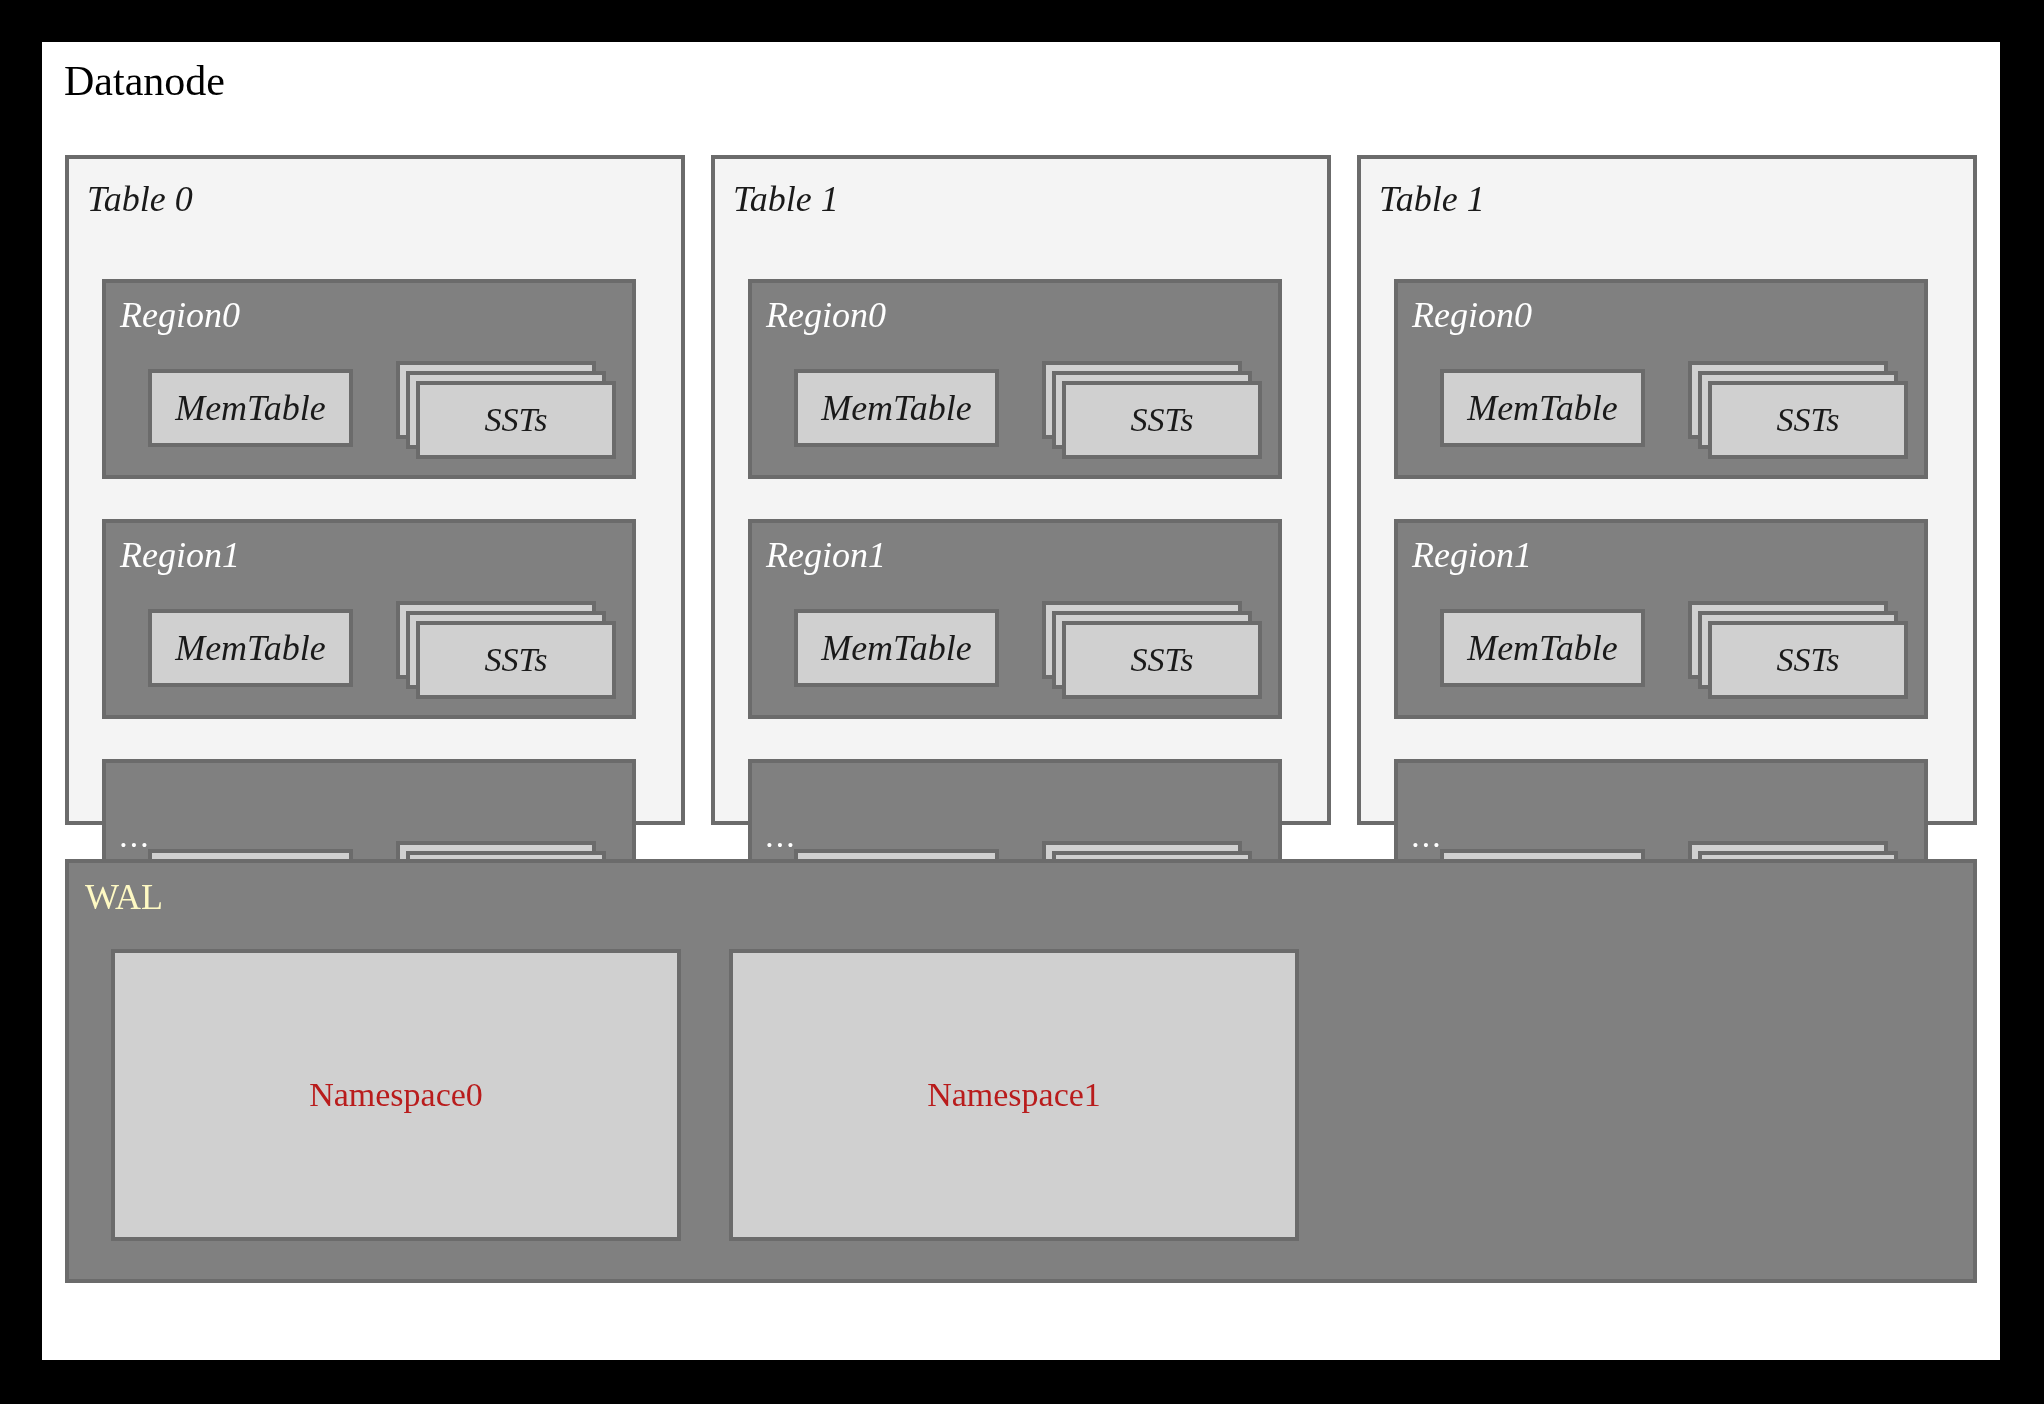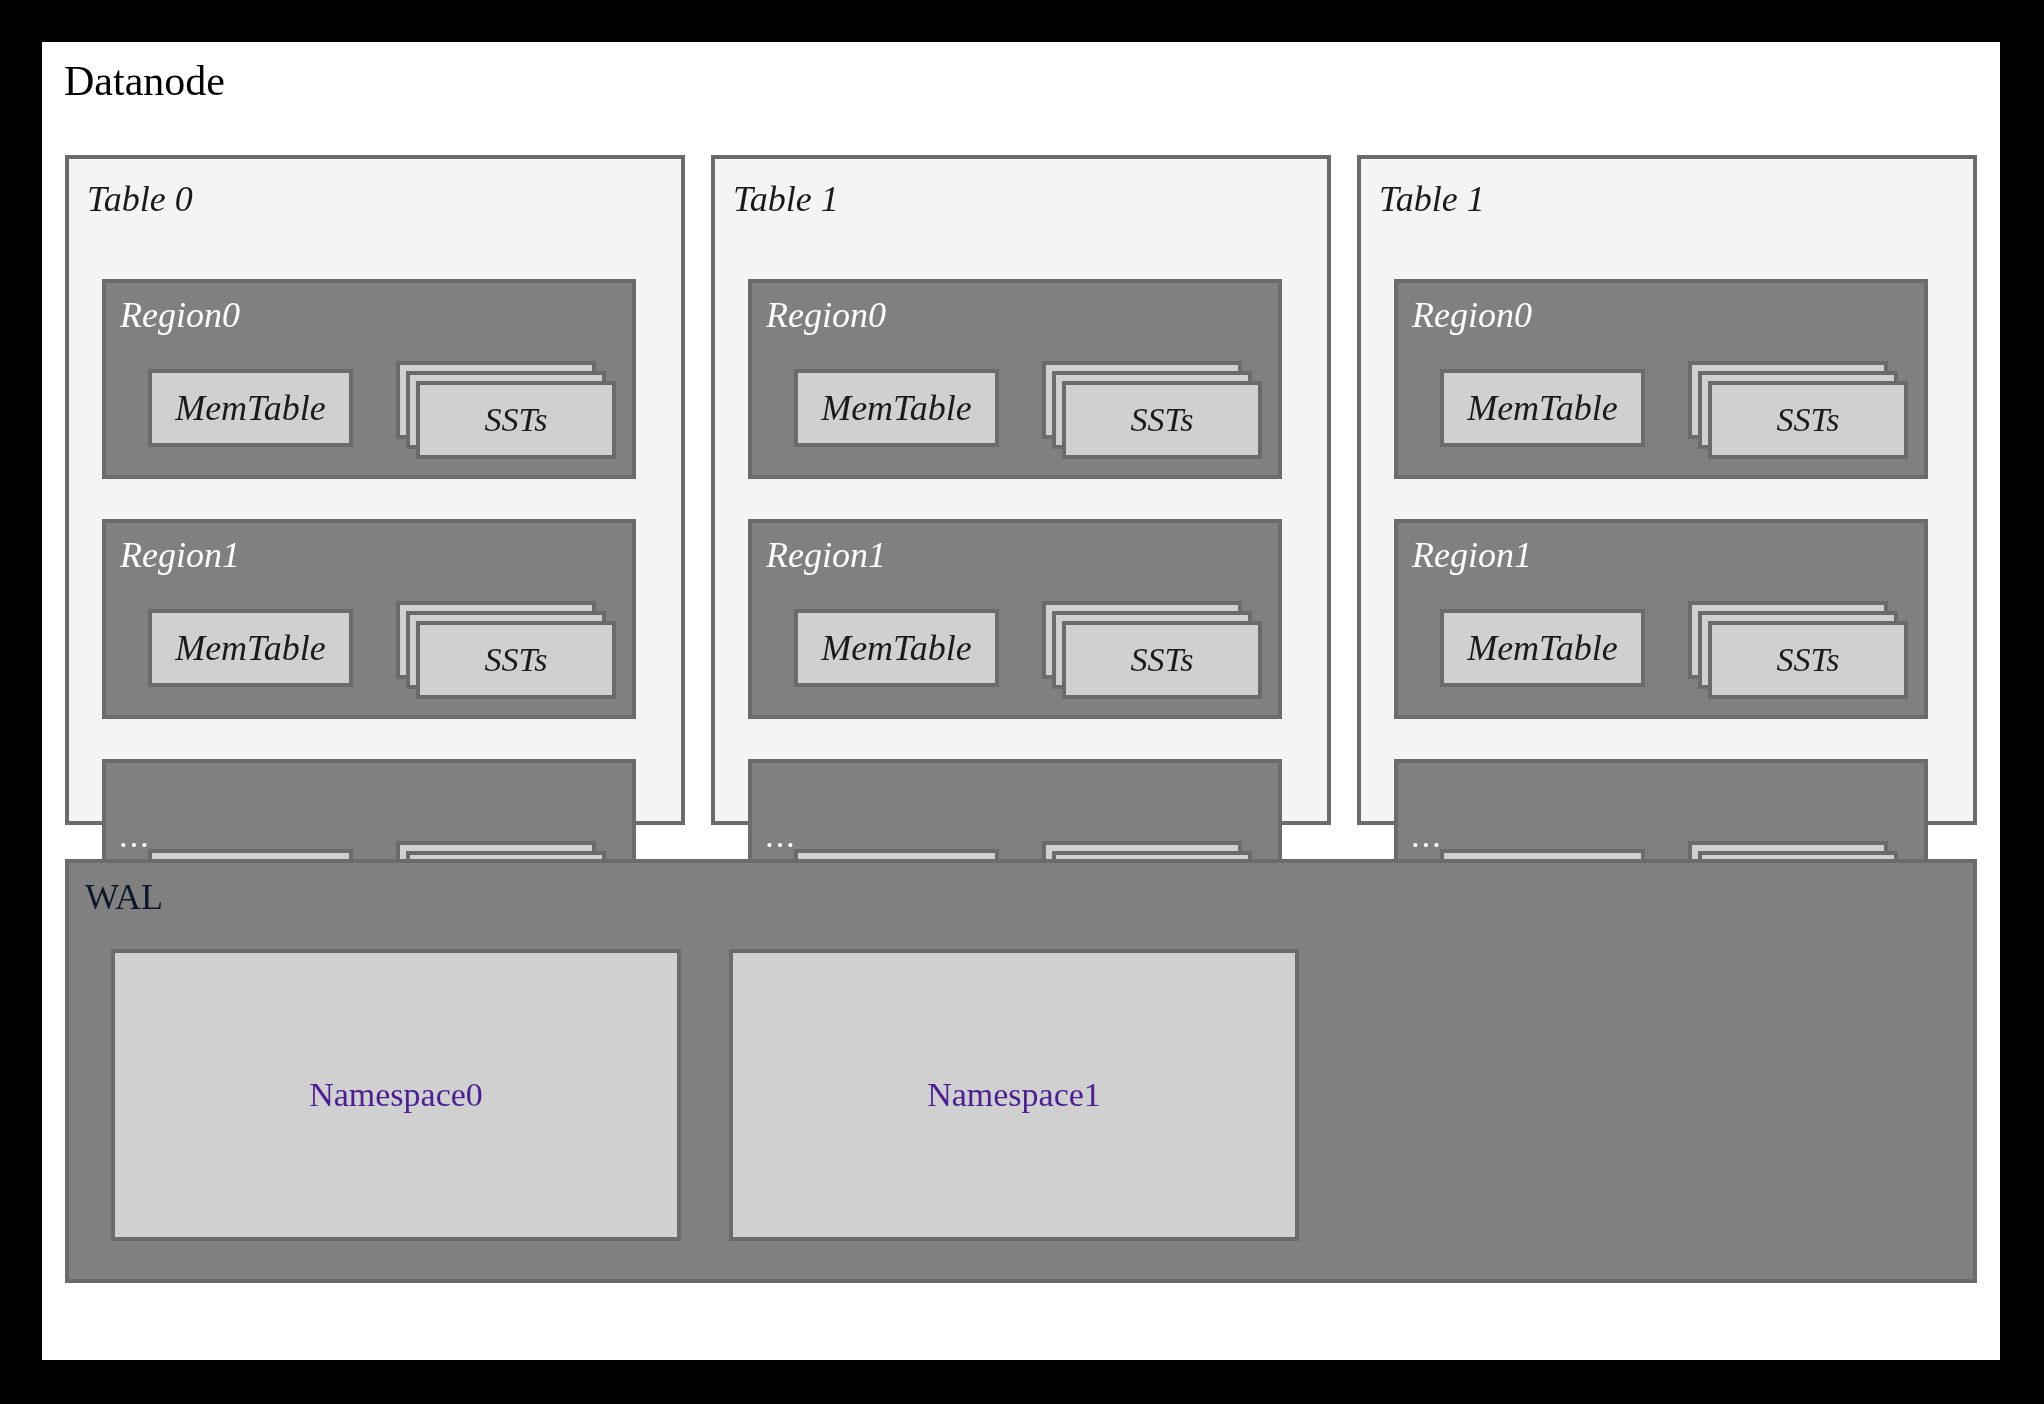--- a/index.html
+++ b/index.html
@@ -156,38 +156,38 @@
     background: #808080;
     border: 4px solid #6b6b6b;
     box-sizing: border-box;
   }
 
   .wal-title {
     position: absolute;
     left: 16px;
     top: 16px;
     font-size: 36px;
-    color: #0f172a;
+    color: #fef9c3;
     line-height: 1;
     white-space: nowrap;
   }
 
   .ns-box {
     position: absolute;
     top: 86px;
     width: 570px;
     height: 292px;
     background: #d0d0d0;
     border: 4px solid #6b6b6b;
     box-sizing: border-box;
     display: flex;
     align-items: center;
     justify-content: center;
     font-size: 34px;
-    color: #4c1d95;
+    color: #b91c1c;
   }
   .ns-box.n0 { left: 42px; }
   .ns-box.n1 { left: 660px; }
   .ns-box.n2 { left: 1278px; }
 </style>
 </head>
 <body>
 
 <div class="datanode-panel">
 

